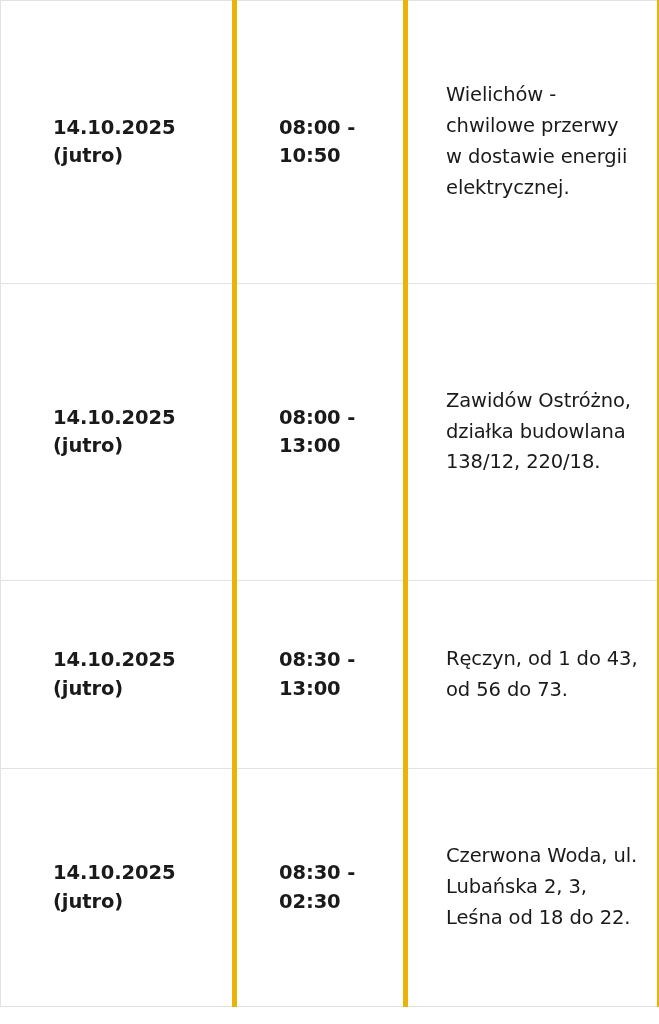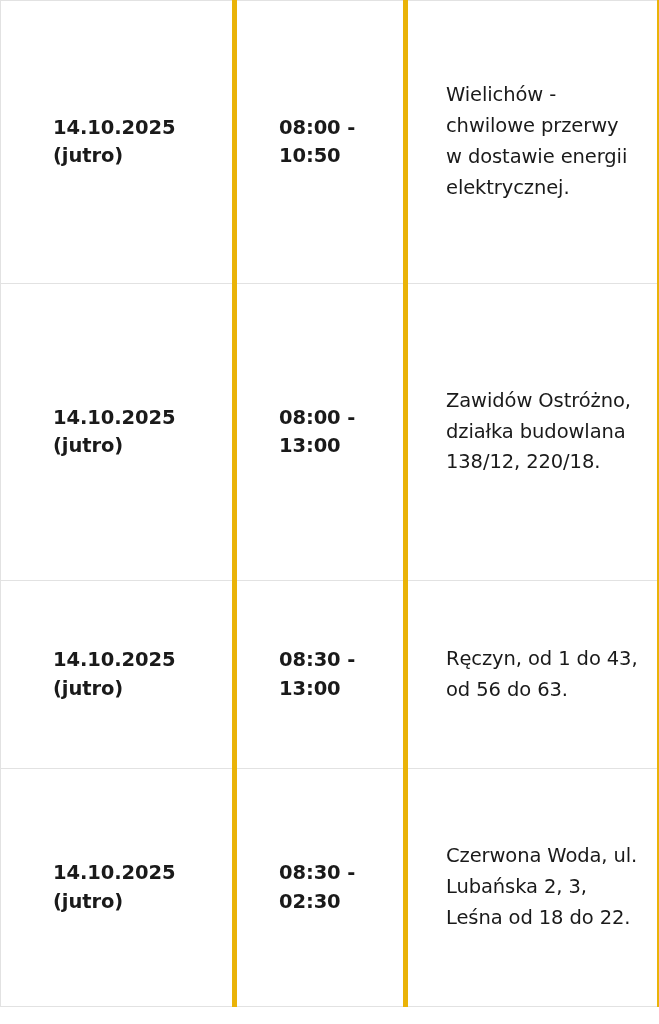--- a/index.html
+++ b/index.html
@@ -117,21 +117,21 @@
     </tr>
     <tr data-row="2">
       <td class="cell-date">
         <span class="date-line">14.10.2025</span>
         <span class="date-rel">(jutro)</span>
       </td>
       <td class="cell-time">
         <span class="t-from">08:30 -</span>
         <span class="t-to">13:00</span>
       </td>
-      <td class="cell-area">Ręczyn, od 1 do 43, od 56 do 63.</td>
+      <td class="cell-area">Ręczyn, od 1 do 43, od 56 do 73.</td>
     </tr>
     <tr data-row="3">
       <td class="cell-date">
         <span class="date-line">14.10.2025</span>
         <span class="date-rel">(jutro)</span>
       </td>
       <td class="cell-time">
         <span class="t-from">08:30 -</span>
         <span class="t-to">02:30</span>
       </td>

